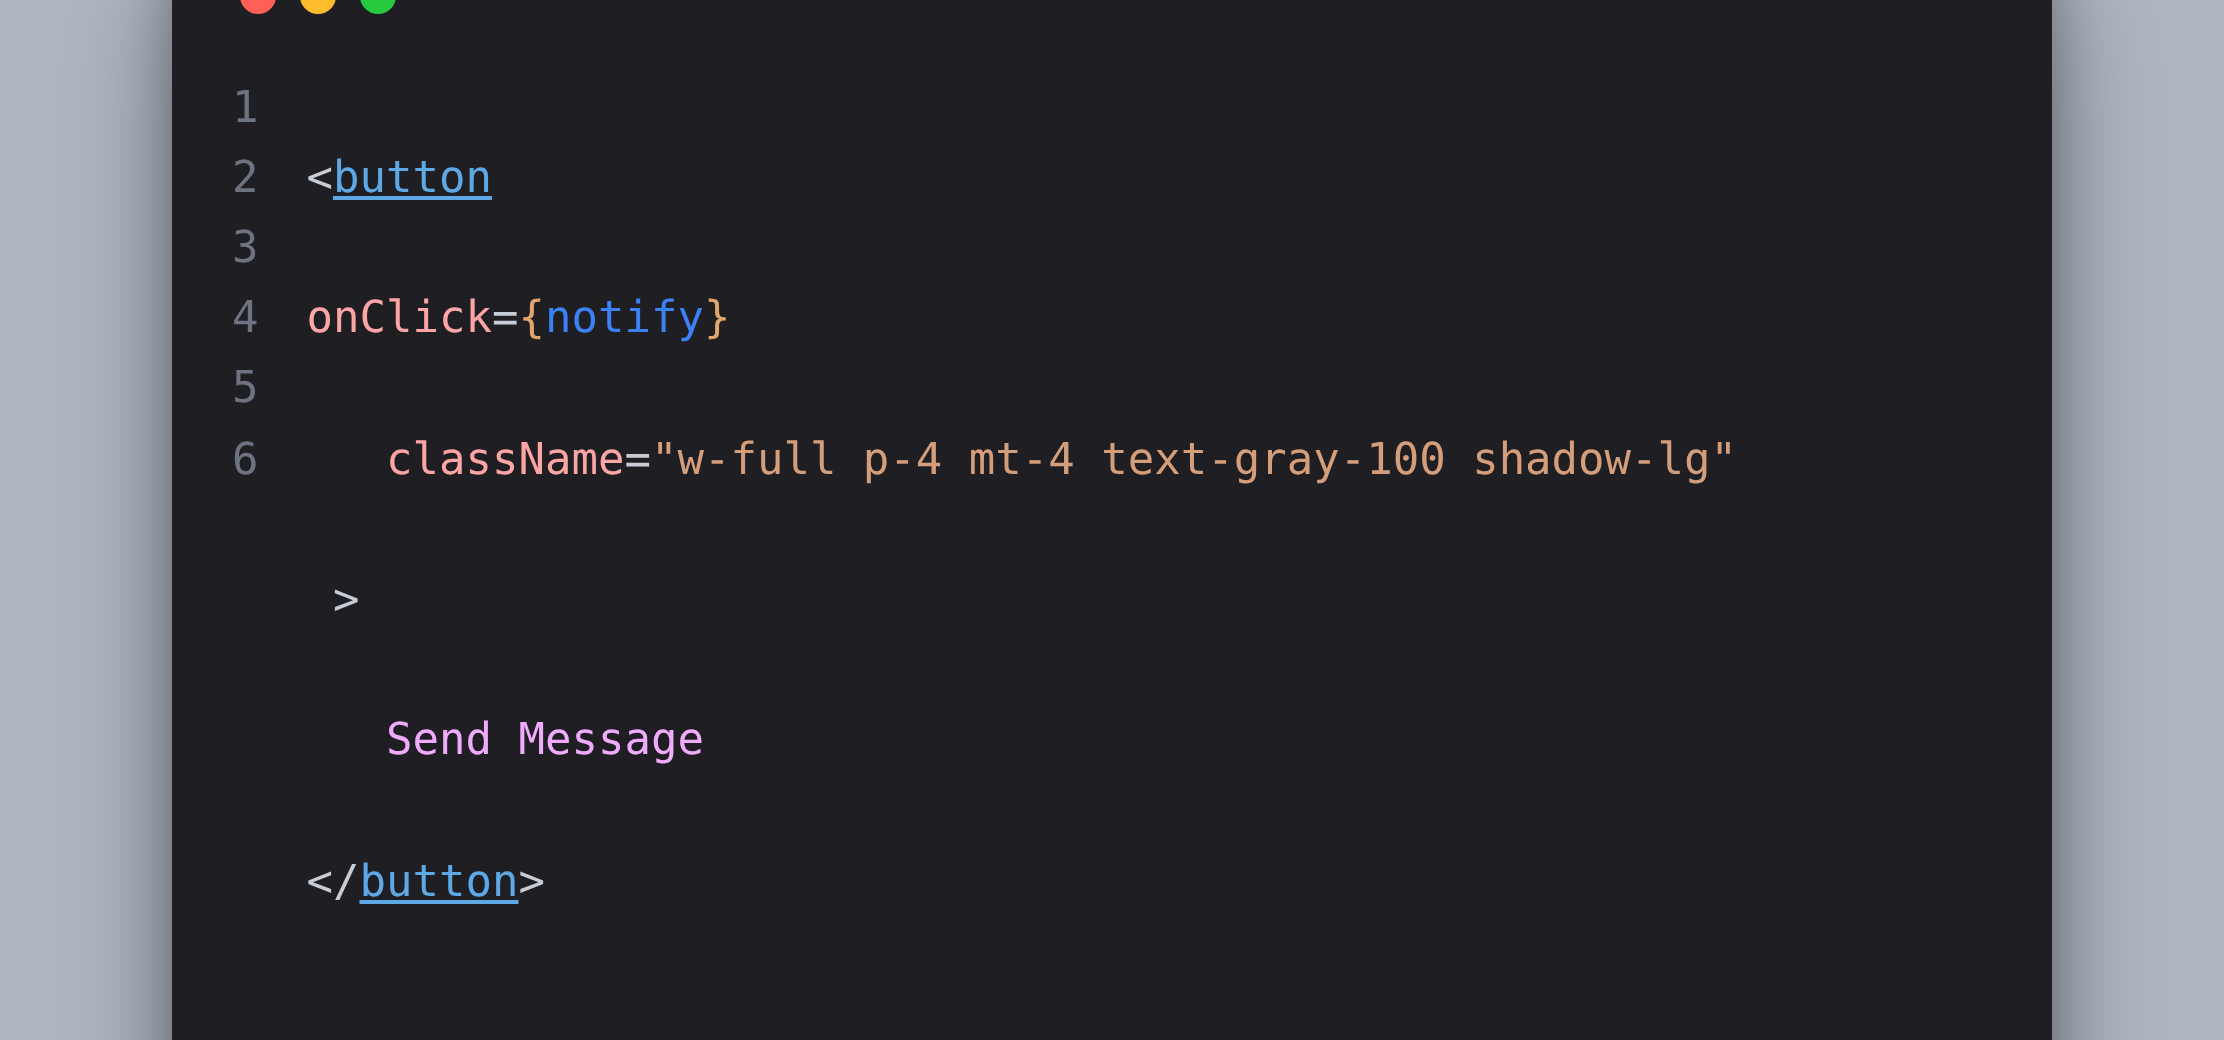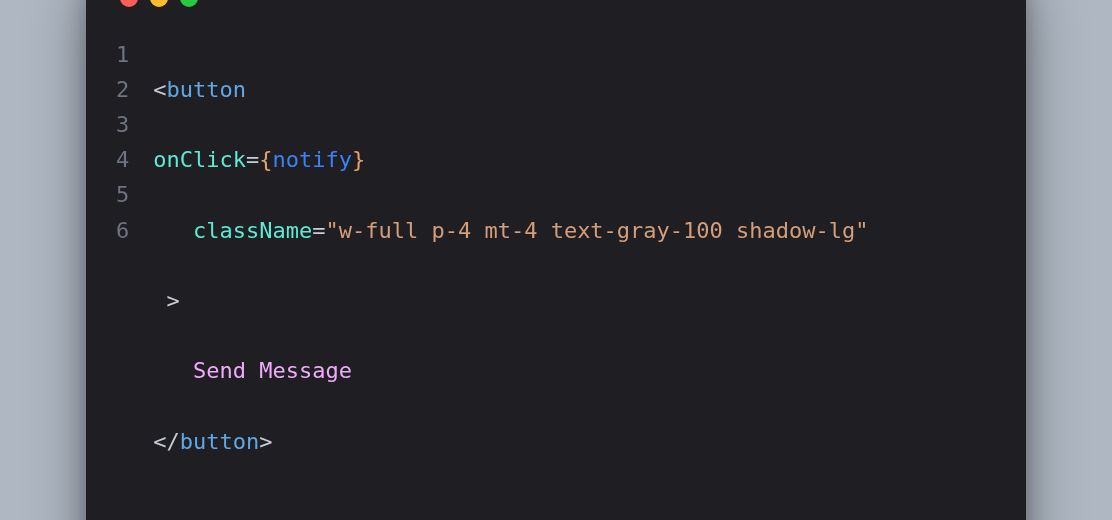--- a/index.html
+++ b/index.html
@@ -46,22 +46,22 @@
       padding-right: 24px;
       user-select: none;
       min-width: 28px;
     }
     .code {
       flex: 1;
       white-space: pre;
       color: #c7ccd6;
     }
     .tok-punc   { color: #c7ccd6; }
-    .tok-tag    { color: #5fa8e6; }
-    .tok-attr   { color: #5eead4; }
+    .tok-tag    { color: #5fa8e6; text-decoration: underline; }
+    .tok-attr   { color: #fca5a5; }
     .tok-eq     { color: #c7ccd6; }
     .tok-brace  { color: #e3a56e; }
     .tok-ident  { color: #3b82f6; }
     .tok-string { color: #d59e7a; }
     .tok-text   { color: #f0abfc; }
   </style>
 </head>
 <body>
 
 <div class="editor-window">

